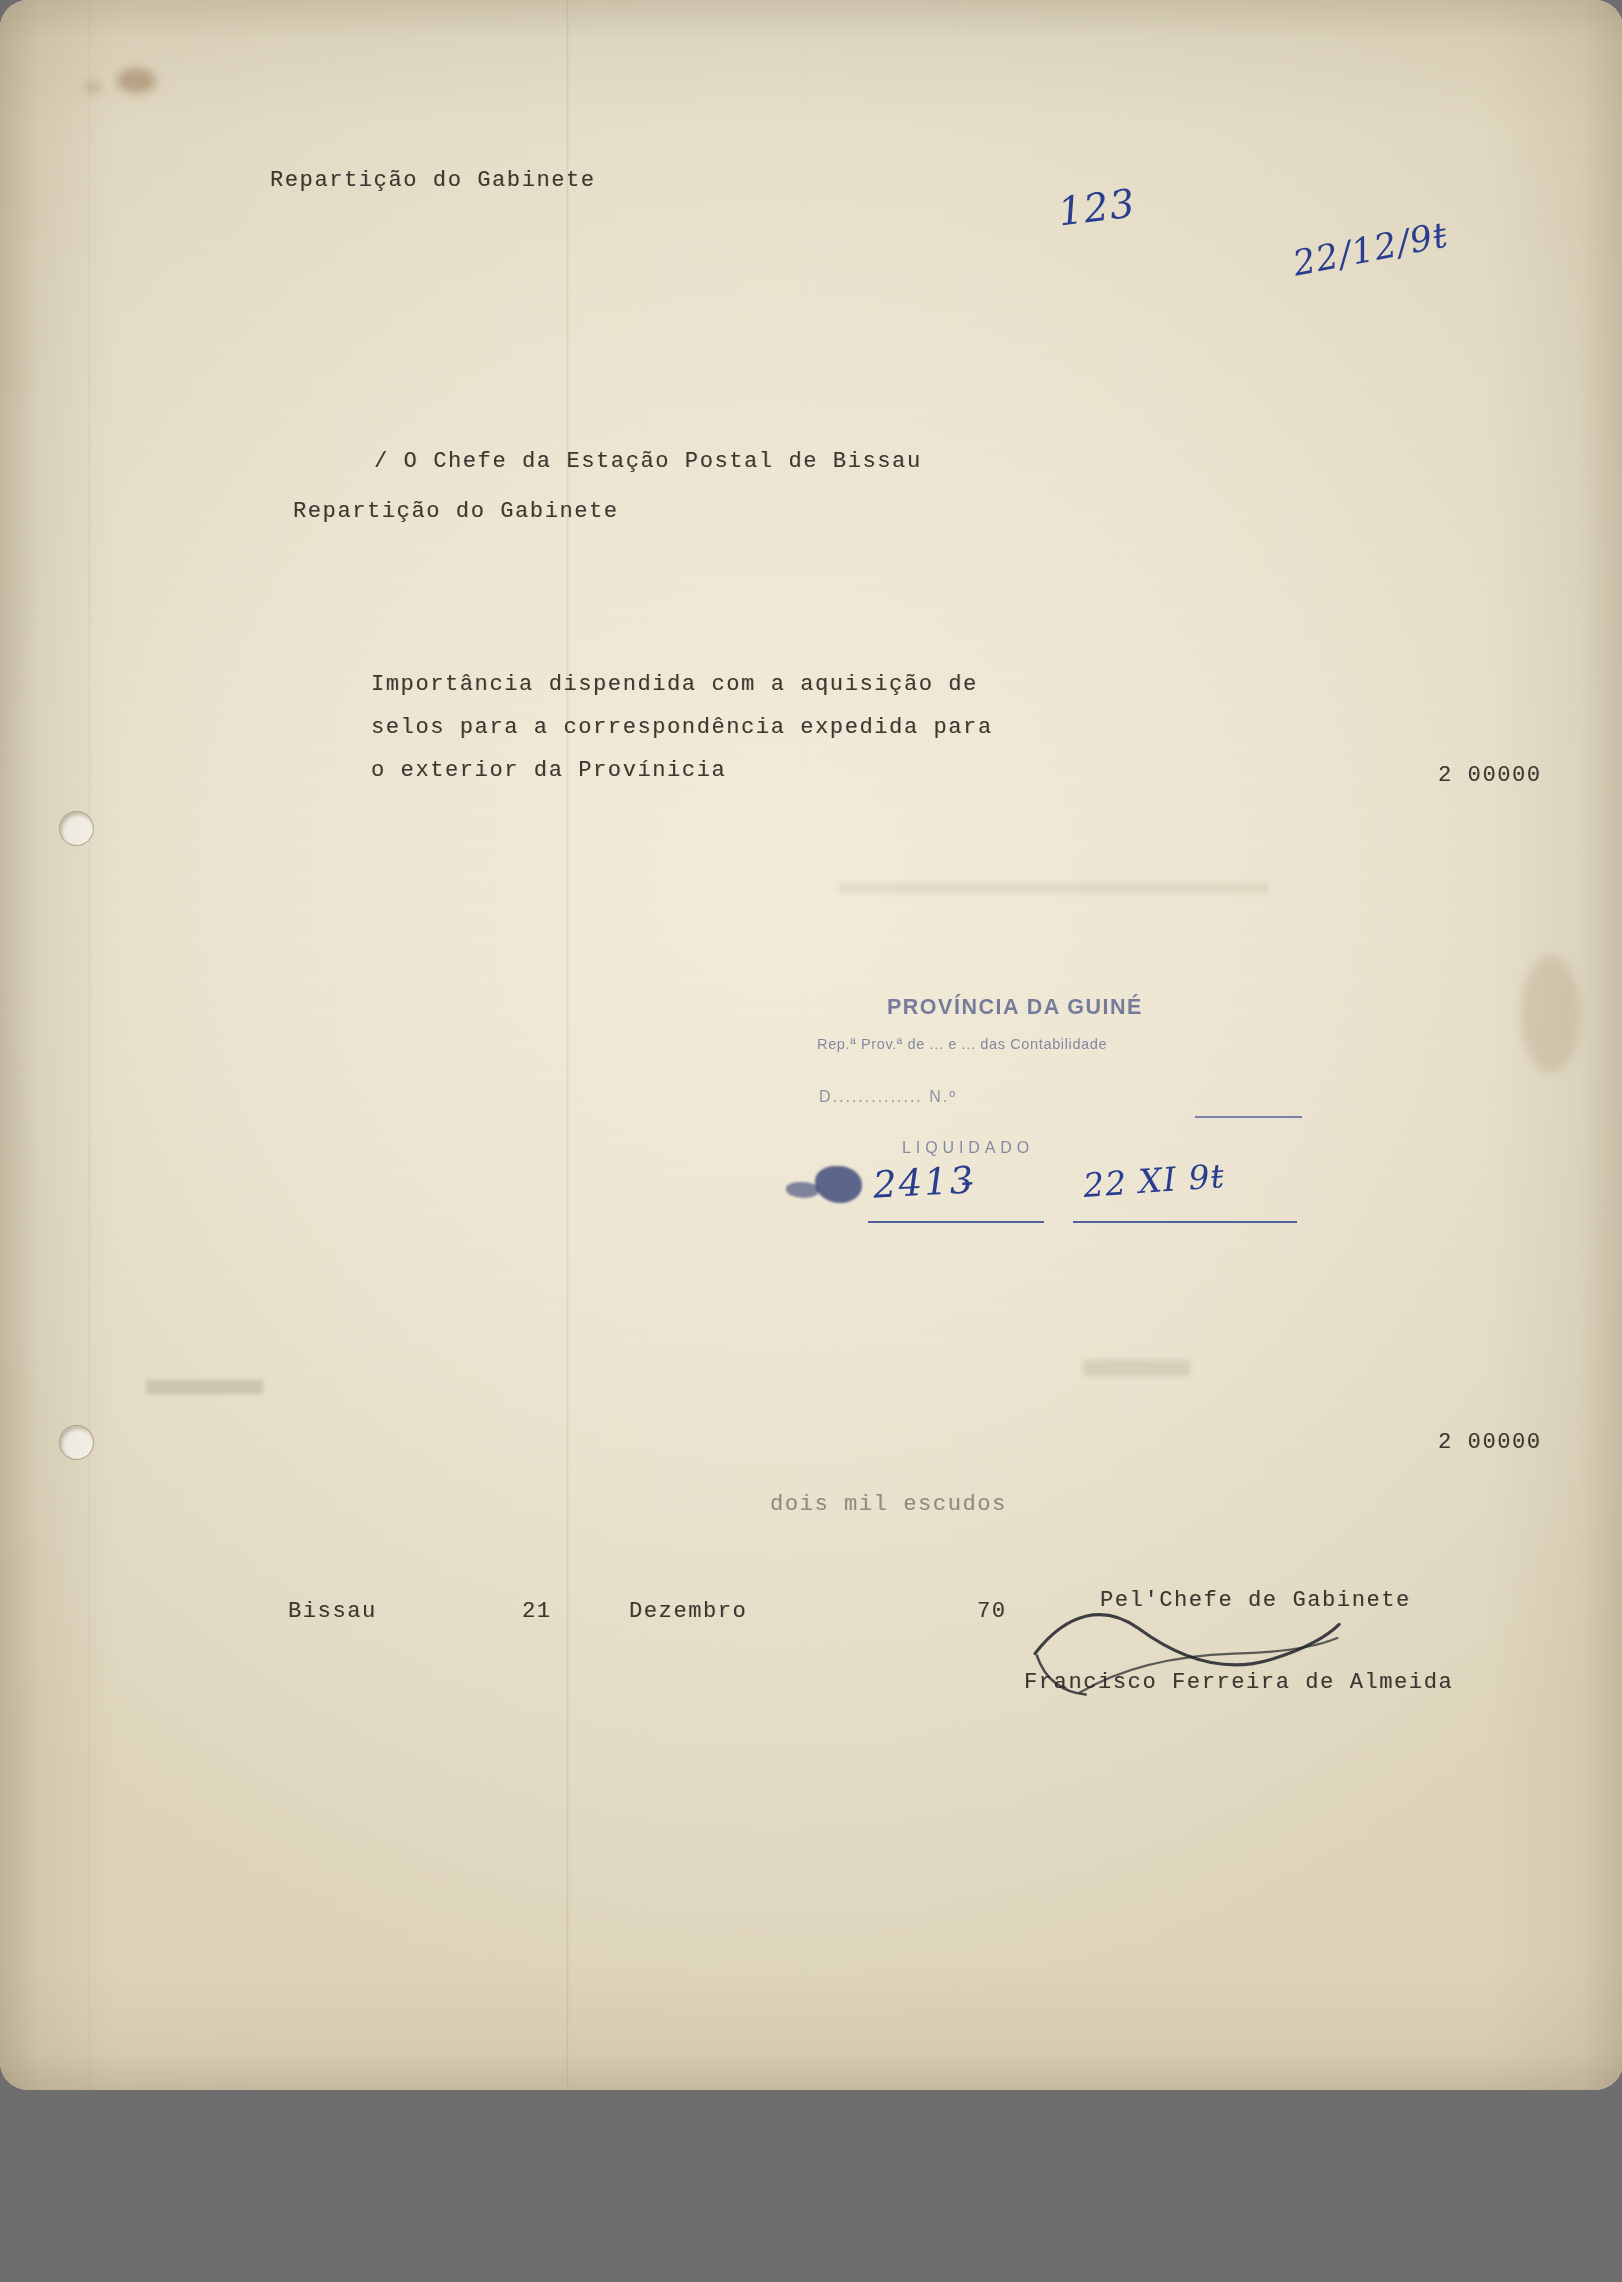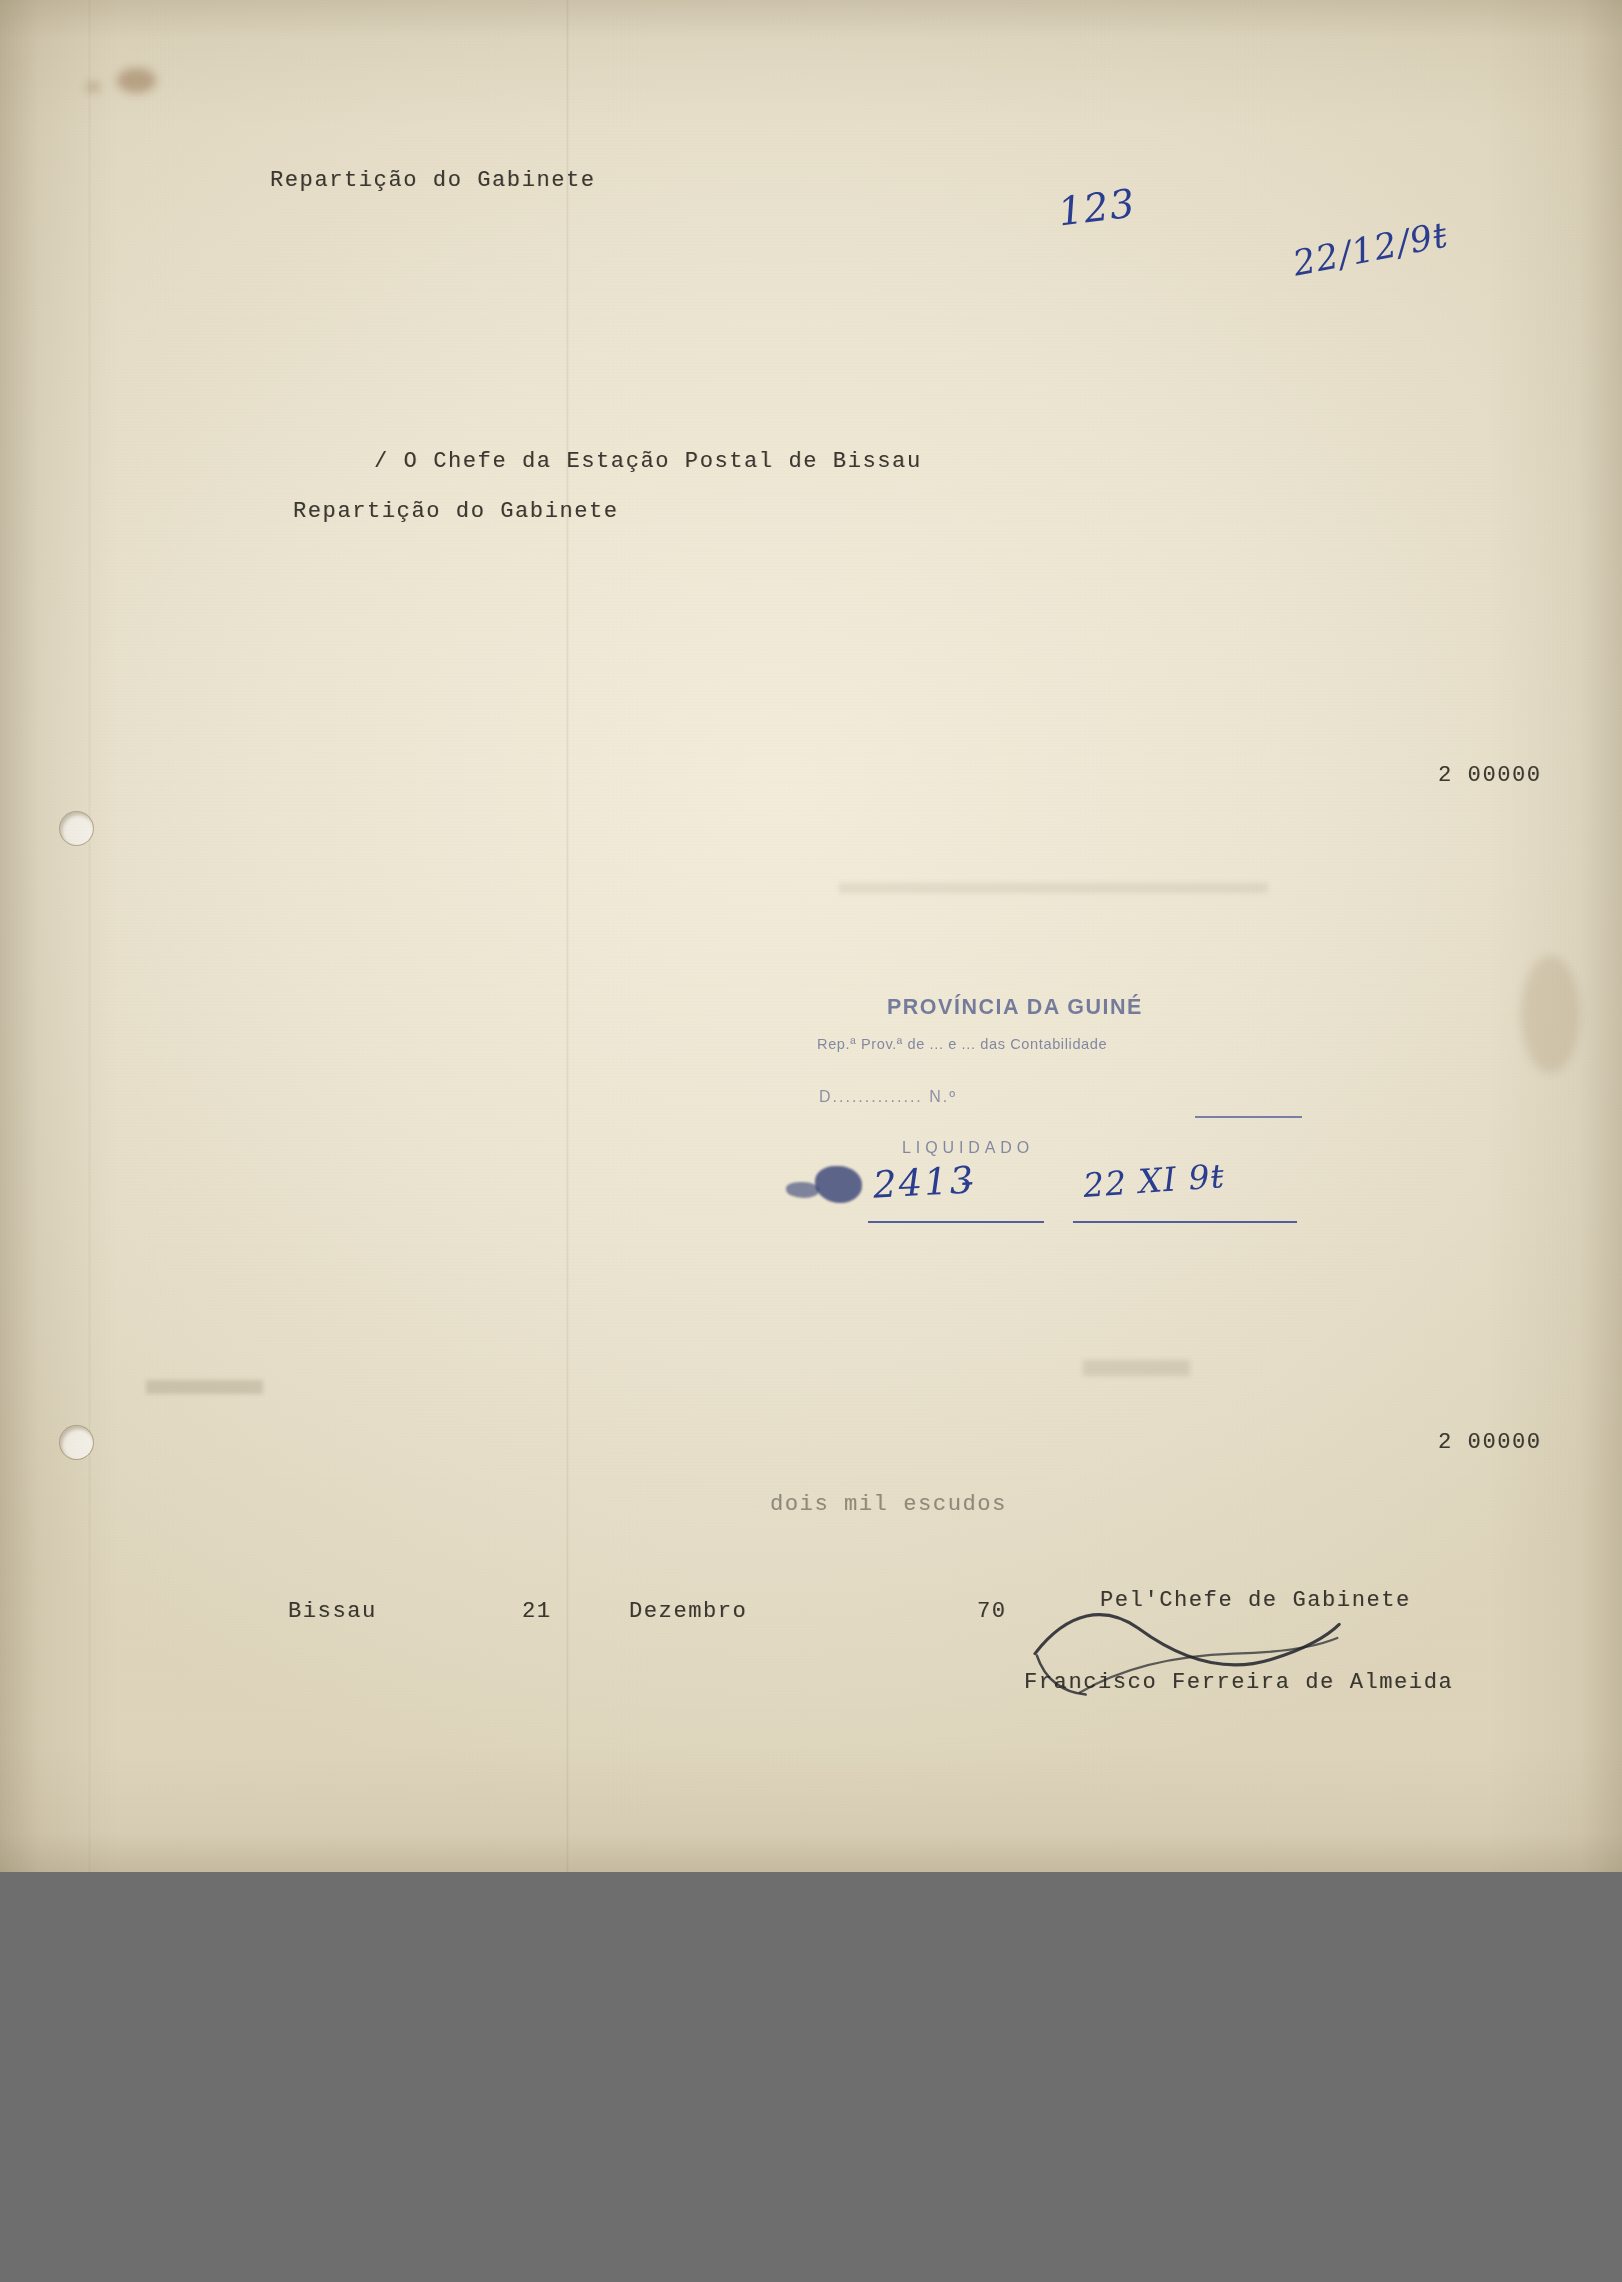--- a/index.html
+++ b/index.html
@@ -3,24 +3,25 @@
 <meta charset="utf-8">
 <style>
   html, body {
     margin: 0;
     padding: 0;
     background: #6e6e6e;
   }
   #page {
     position: relative;
     width: 1623px;
-    height: 1872px;
+    height: 2090px;
     overflow: hidden;
     background: #f9a8d4;
     font-family: "Liberation Mono", "DejaVu Sans Mono", monospace;
+    border-radius: 28px;
   }
 
   
   .paper-base {
     position: absolute;
     inset: 0;
     background:
       radial-gradient(ellipse 70% 55% at 48% 42%, #f2ecda 0%, #ece5d2 45%, #e4dcc6 75%, #ddd4bb 100%);
   }
   .edge-shade {
@@ -178,20 +179,23 @@
   <div class="ghost" style="left:146px; top:1380px; width:117px; height:13.7px; background:rgba(95,85,62,0.18); filter:blur(2px);"></div>
   <div class="ghost" style="left:1083px; top:1360px; width:107px; height:15.6px; background:rgba(95,85,62,0.14); filter:blur(2.4px);"></div>
   <div class="ghost" style="left:839px; top:883px; width:429px; height:9.8px; background:rgba(95,85,62,0.10); filter:blur(2.9px);"></div>
 
   <div class="tw" style="left:270px; top:168px;">Repartição do Gabinete</div>
 
   <div class="tw" style="left:374px; top:449px;">/ O Chefe da Estação Postal de Bissau</div>
 
   <div class="tw" style="left:293px; top:499px;">Repartição do Gabinete</div>
 
+  <div class="tw block" style="left:371px; top:663px;">Importância dispendida com a aquisição de
+selos para a correspondência expedida para
+o exterior da Provínicia</div>
 
   <div class="tw" style="left:1438px; top:763px;">2 00000</div>
 
   <div class="tw" style="left:1438px; top:1430px;">2 00000</div>
 
   <div class="tw faint" style="left:770px; top:1492px;">dois mil escudos</div>
 
   <div class="tw" style="left:288px; top:1599px;">Bissau</div>
 
   <div class="tw" style="left:522px; top:1599px;">21</div>

